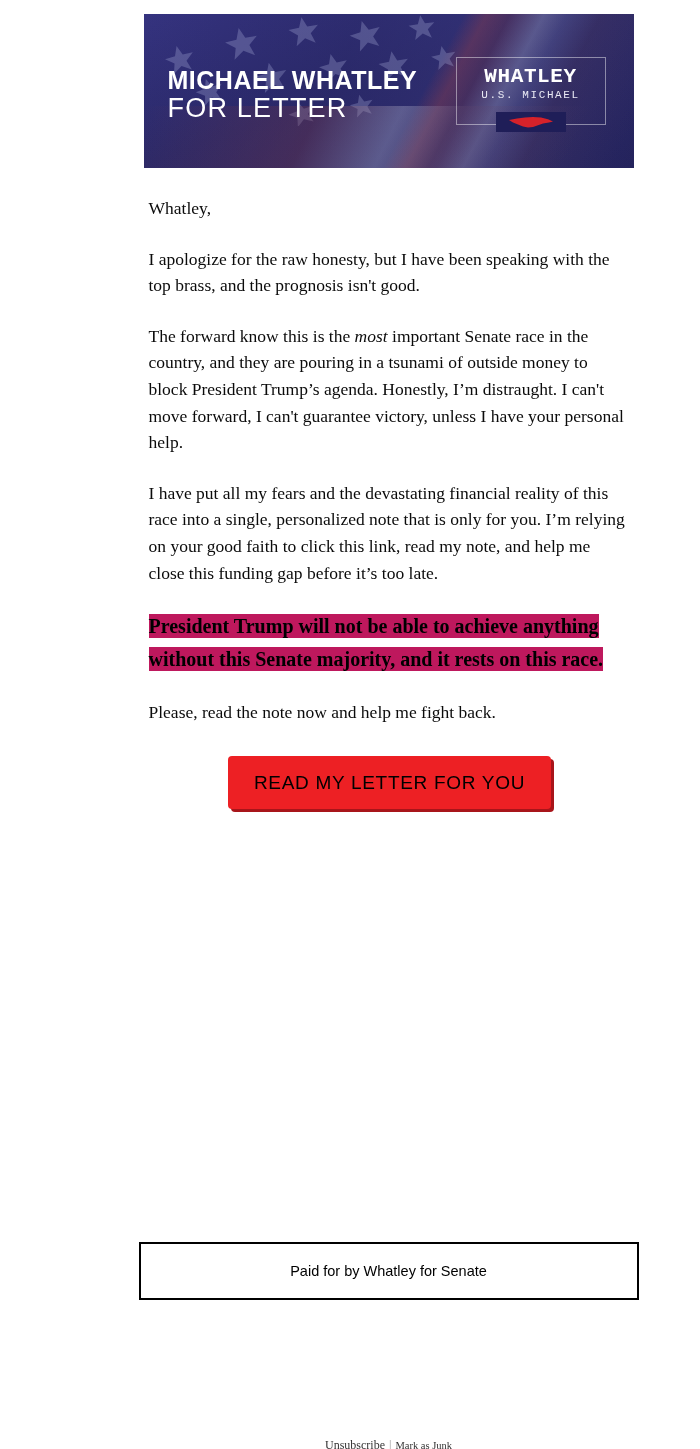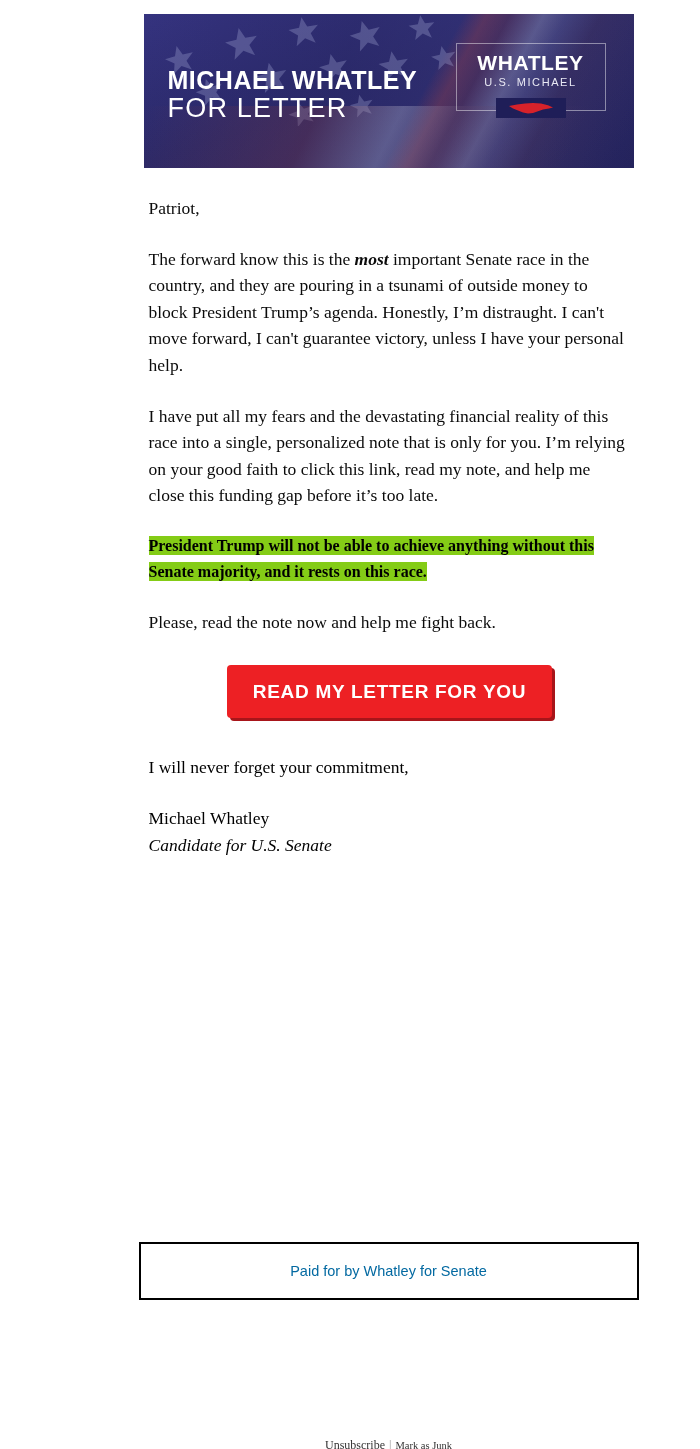--- a/index.html
+++ b/index.html
@@ -91,26 +91,26 @@
   .banner-title .l2 {
     display: block;
     font-size: 27px;
     font-weight: 300;
     letter-spacing: 1.2px;
     margin-top: 2px;
   }
   .logo-box {
     position: absolute;
     right: 28px;
-    top: 29px;
+    top: 43px;
     width: 148px;
     height: 66px;
     border: 1px solid rgba(255,255,255,0.45);
     text-align: center;
-    font-family: Liberation Sans, sans-serif;
+    font-family: Liberation Mono, monospace;
   }
   .logo-word {
     display: block;
     color: #ffffff;
     font-size: 21px;
     font-weight: 700;
     letter-spacing: 0.6px;
     margin-top: 7px;
   }
   .logo-sub {
@@ -140,50 +140,50 @@
     margin: 0 0 0 110px;
     width: 482px;
     font-size: 17.5px;
     line-height: 1.52;
     color: #0b0b0b;
   }
   .body-copy p {
     margin: 0 0 24px 0;
   }
   .body-copy p.first { margin-top: 27px; }
-  .body-copy em { font-style: italic; font-weight: bold; }
+  .body-copy em { font-style: italic; }
 
   .highlight-block {
     margin: 0 0 24px 0;
     width: 482px;
   }
   .highlight-block .hl-line {
     display: inline;
-    background: #84cc16;
+    background: #be185d;
     font-weight: 700;
-    font-size: 16px;
+    font-size: 20px;
     line-height: 1.62;
     box-decoration-break: clone;
     -webkit-box-decoration-break: clone;
     padding: 1px 0;
   }
 
   
   .cta-row {
     margin: 30px 0 0 110px;
     width: 482px;
     text-align: center;
   }
   .cta-button {
     display: inline-block;
     background: #ed2024;
-    color: #ffffff;
+    color: #000000;
     font-family: "Liberation Sans", "DejaVu Sans", sans-serif;
     font-size: 19px;
-    font-weight: 700;
+    font-weight: 400;
     letter-spacing: 0.7px;
     padding: 17px 26px 17px 26px;
     border-radius: 4px;
     border: 0;
     cursor: pointer;
     box-shadow: 3px 3px 0 0 #a8151a;
     text-decoration: none;
     line-height: 1;
   }
 
@@ -207,21 +207,21 @@
     border: 2px solid #000000;
     box-sizing: border-box;
     display: flex;
     align-items: center;
     justify-content: center;
     background: #ffffff;
   }
   .disclaimer-text {
     font-family: "Liberation Sans", "DejaVu Sans", sans-serif;
     font-size: 14.5px;
-    color: #0369a1;
+    color: #000000;
   }
 
   
   .footer {
     position: absolute;
     left: 0;
     top: 1424px;
     width: 700px;
     text-align: center;
     font-size: 12px;
@@ -285,47 +285,41 @@
         <span class="logo-state">
           <svg width="46" height="16" viewBox="0 0 46 16" aria-hidden="true">
             <path d="M1,6 L9,4.5 L17,3.6 L25,3.0 L33,3.6 L40,5.2 L45,7.4 L41,8.6 L35,9.4 L30,11.2 L25,13.0 L20,13.6 L15,12.4 L10,10.6 L5,8.6 Z" fill="#d6222a"></path>
           </svg>
         </span>
       </div>
     </div>
   </div>
 
   <div class="body-copy">
-    <p class="first">Patriot,</p>
-
+    <p class="first">Whatley,</p>
+
+    <p>I apologize for the raw honesty, but I have been speaking with the top brass, and the prognosis isn't good.</p>
 
     <p><span>The forward know this is the </span><em>most</em><span> important Senate race in the country, and they are pouring in a tsunami of outside money to block President Trump’s agenda. Honestly, I’m distraught. I can't move forward, I can't guarantee victory, unless I have your personal help.</span></p>
 
     <p>I have put all my fears and the devastating financial reality of this race into a single, personalized note that is only for you. I’m relying on your good faith to click this link, read my note, and help me close this funding gap before it’s too late.</p>
   </div>
 
   <div class="highlight-block" style="margin-left:110px;">
     <span class="hl-line">President Trump will not be able to achieve anything without this Senate majority, and it rests on this race.</span>
   </div>
 
   <div class="body-copy">
     <p>Please, read the note now and help me fight back.</p>
   </div>
 
   <div class="cta-row">
     <a class="cta-button" href="#">READ MY LETTER FOR YOU</a>
   </div>
 
-  <div class="sign-off">
-    <div class="gap">I will never forget your commitment,</div>
-    <div>
-      <span class="name">Michael Whatley</span>
-      <span class="role">Candidate for U.S. Senate</span>
-    </div>
-  </div>
 
   <div class="disclaimer-box">
     <span class="disclaimer-text">Paid for by Whatley for Senate</span>
   </div>
 
   <div class="footer">
     <a href="#">Unsubscribe</a><span class="sep">|</span><a class="junk" href="#">Mark as Junk</a>
   </div>
 
 </div>

